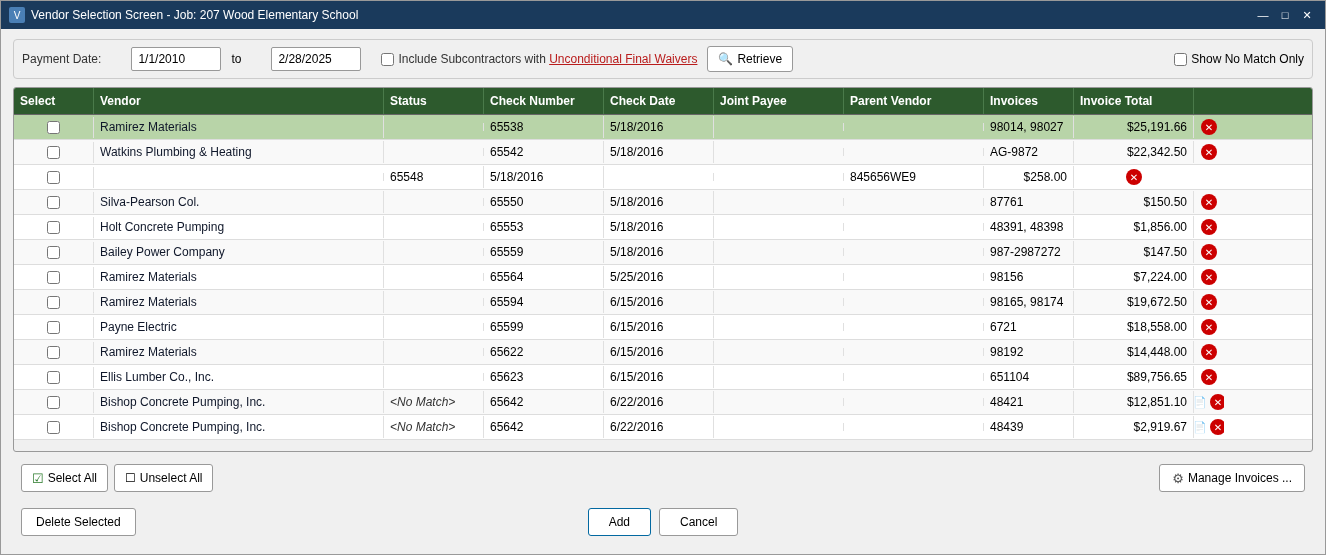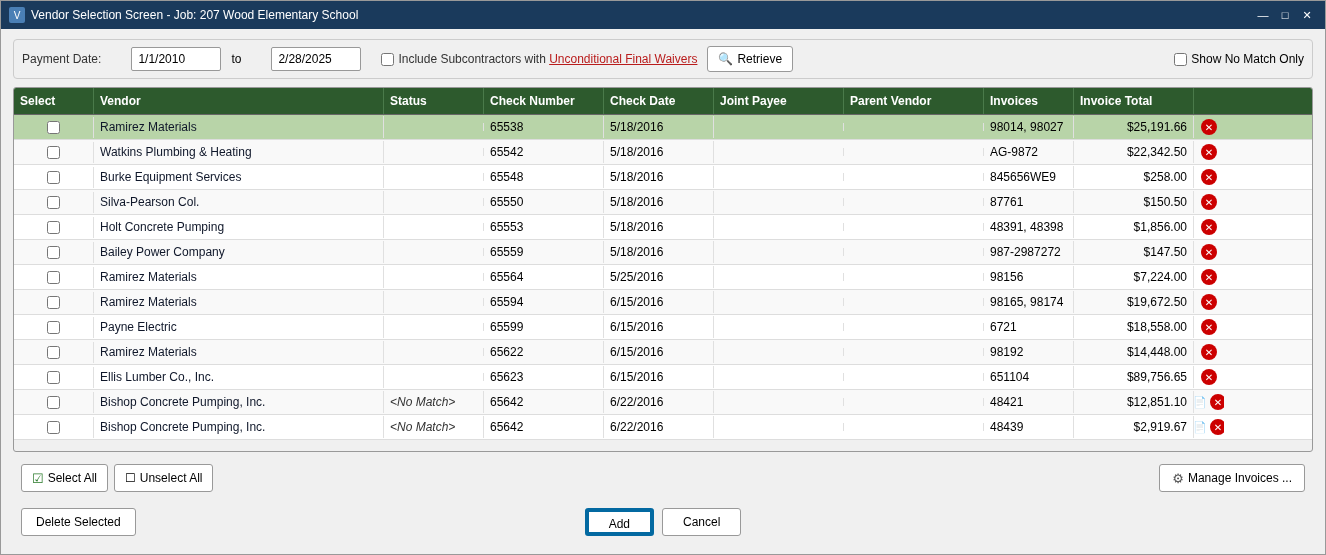--- a/index.html
+++ b/index.html
@@ -292,21 +292,21 @@
       background: white;
       border-radius: 3px;
       cursor: pointer;
       font-size: 12px;
       height: 28px;
       position: absolute;
       left: 8px;
     }
     .btn-add {
       padding: 5px 20px;
-      border: 4px solid #0369a1;
+      border: 1px solid #0369a1;
       background: white;
       border-radius: 3px;
       cursor: pointer;
       font-size: 12px;
       height: 28px;
     }
     .btn-cancel {
       padding: 5px 20px;
       border: 1px solid #999;
       background: white;
@@ -413,21 +413,20 @@
             <div class="td">
               <div class="row-actions">
                 <div class="action-icon-red">✕</div>
               </div>
             </div>
           </div>
           <div class="table-row">
             <div class="td checkbox-cell">
               <input type="checkbox" style="">
             </div>
-            <div class="td vendor-name">Burke Equipment Services</div>
             <div class="td status"></div>
             <div class="td">65548</div>
             <div class="td">5/18/2016</div>
             <div class="td"></div>
             <div class="td"></div>
             <div class="td">845656WE9</div>
             <div class="td amount">$258.00</div>
             <div class="td">
               <div class="row-actions">
                 <div class="action-icon-red">✕</div>

